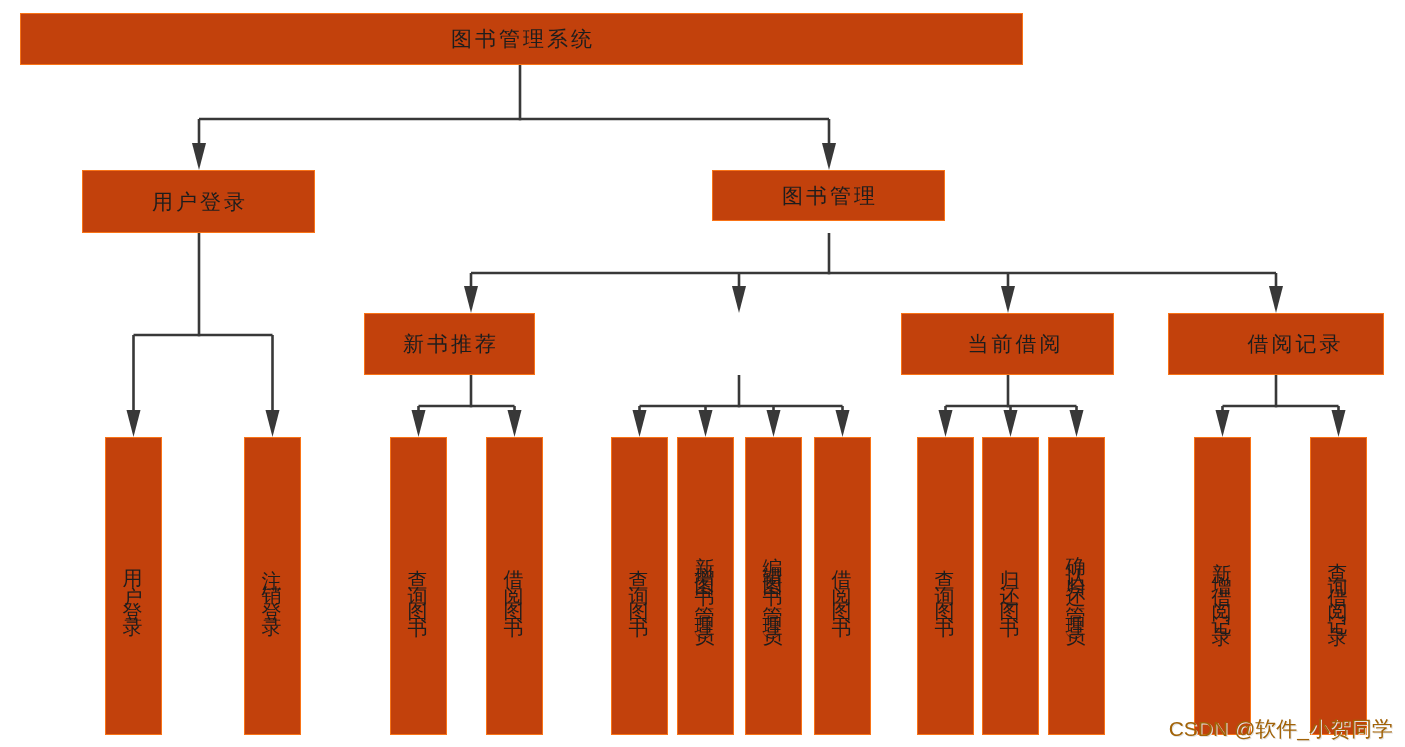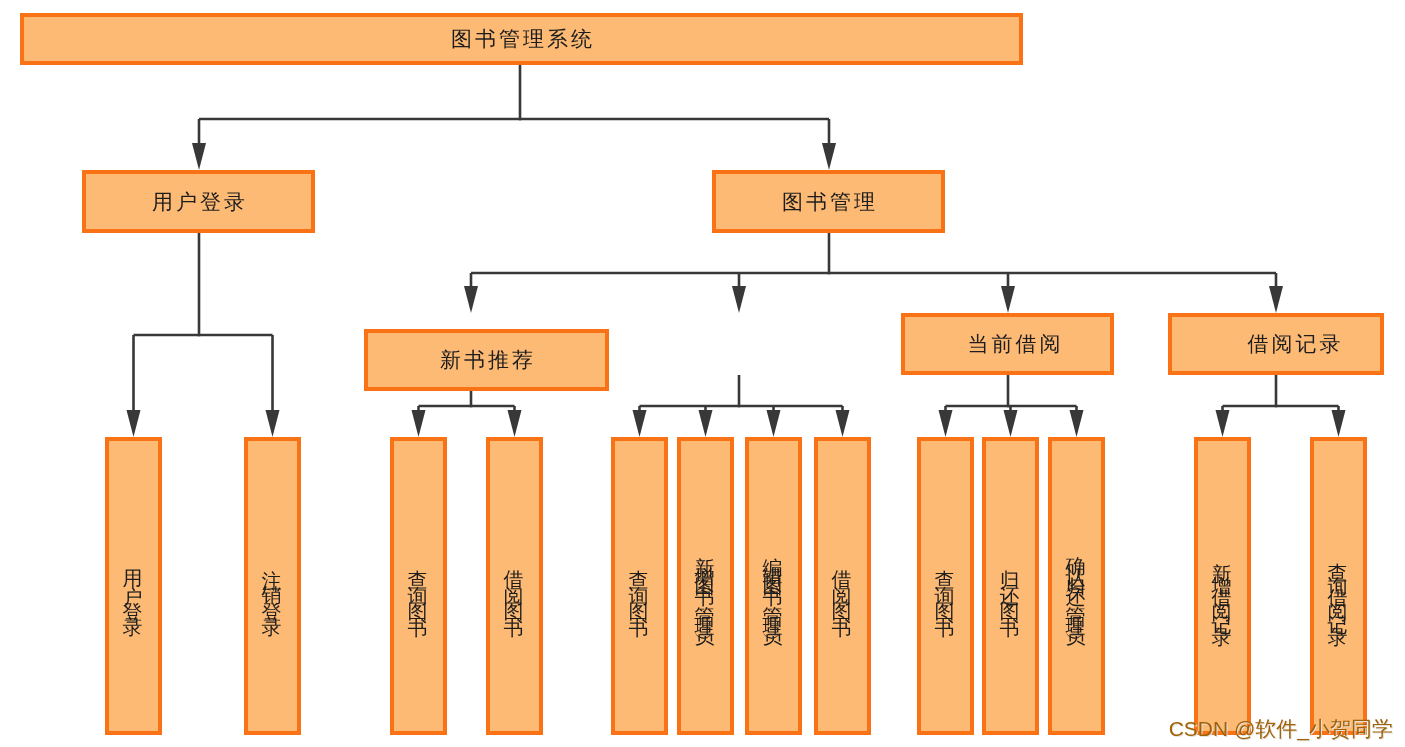--- a/index.html
+++ b/index.html
@@ -12,22 +12,22 @@
     overflow: hidden;
   }
   .connectors {
     position: absolute;
     left: 0; top: 0;
     width: 1405px; height: 747px;
   }
   .box {
     position: absolute;
     box-sizing: border-box;
-    border: 4px solid #f97316;
-    background: #fdba74;
+    border: 1px solid #f97316;
+    background: #c2410c;
     display: flex;
     align-items: center;
     justify-content: center;
     color: #1d1d1d;
   }
   .hbox { font-size: 21px; letter-spacing: 3px; text-indent: 3px; }
   .vbox {
     writing-mode: vertical-rl;
     text-orientation: mixed;
     font-size: 20px;
@@ -118,25 +118,25 @@
     </g>
   </svg>
 
   <div class="box hbox" style="left:20px; top:13px; width:1003px; height:52px;">
     <span>图书管理系统</span>
   </div>
 
   <div class="box hbox" style="left:82px; top:170px; width:233px; height:63px;">
     <span>用户登录</span>
   </div>
-  <div class="box hbox" style="left:712px; top:170px; width:233px; height:63px;">
+  <div class="box hbox" style="left:712px; top:170px; width:233px; height:51px;">
     <span>图书管理</span>
   </div>
 
-  <div class="box hbox" style="left:364px; top:313px; width:245px; height:62px;margin-top:16px;">
+  <div class="box hbox" style="left:364px; top:313px; width:171px; height:62px;">
     <span>新书推荐</span>
   </div>
   <div class="box hbox" style="left:901px; top:313px; width:213px; height:62px;padding-left:13px;">
     <span>当前借阅</span>
   </div>
   <div class="box hbox" style="left:1168px; top:313px; width:216px; height:62px;padding-left:36px;">
     <span>借阅记录</span>
   </div>
 
   <div class="box vbox ls-wide" style="left:105px; top:437px; width:57px; height:298px;">

